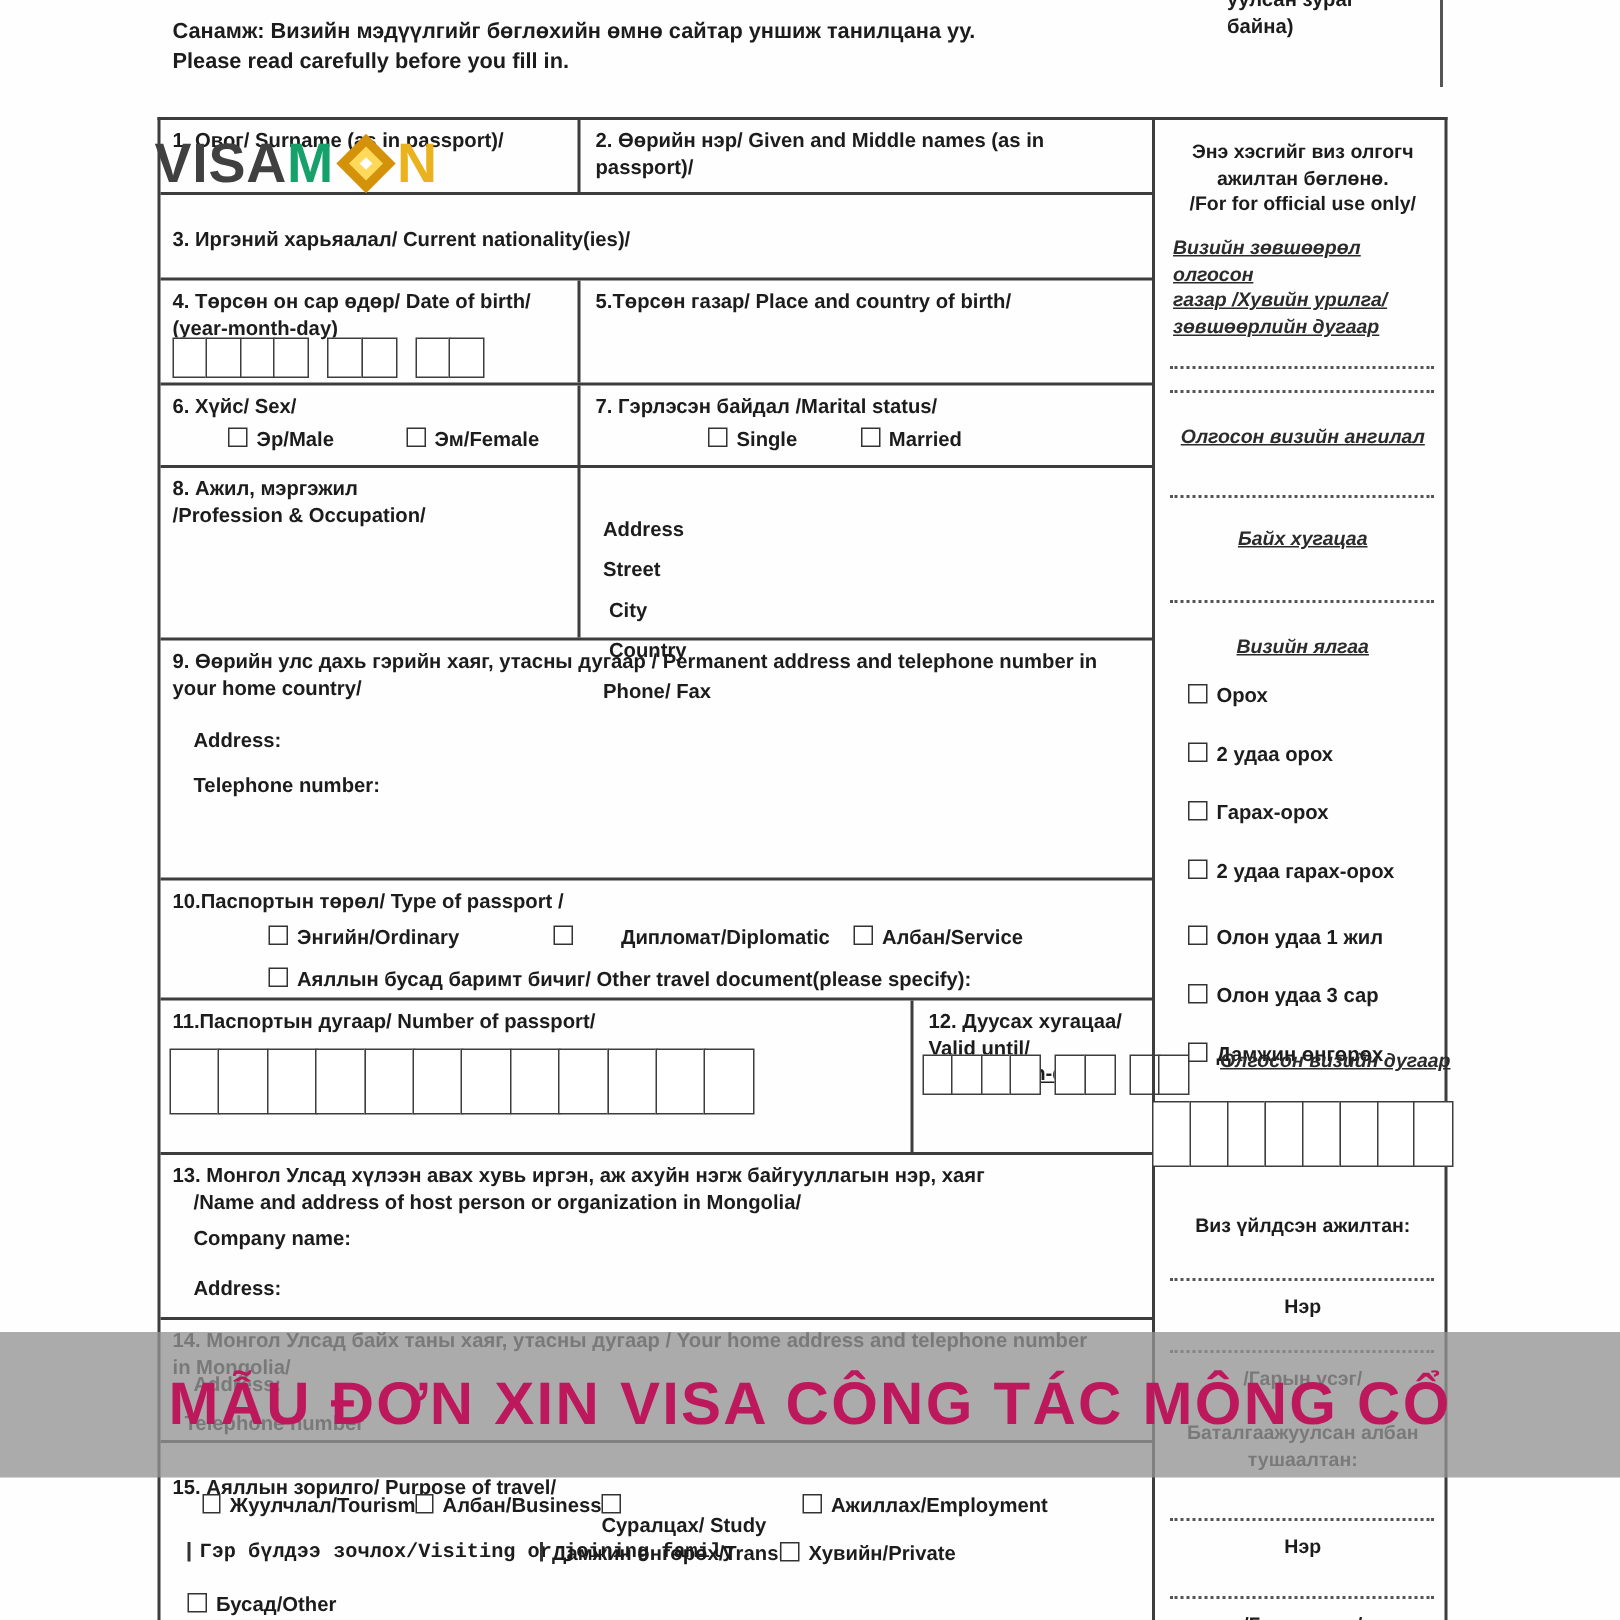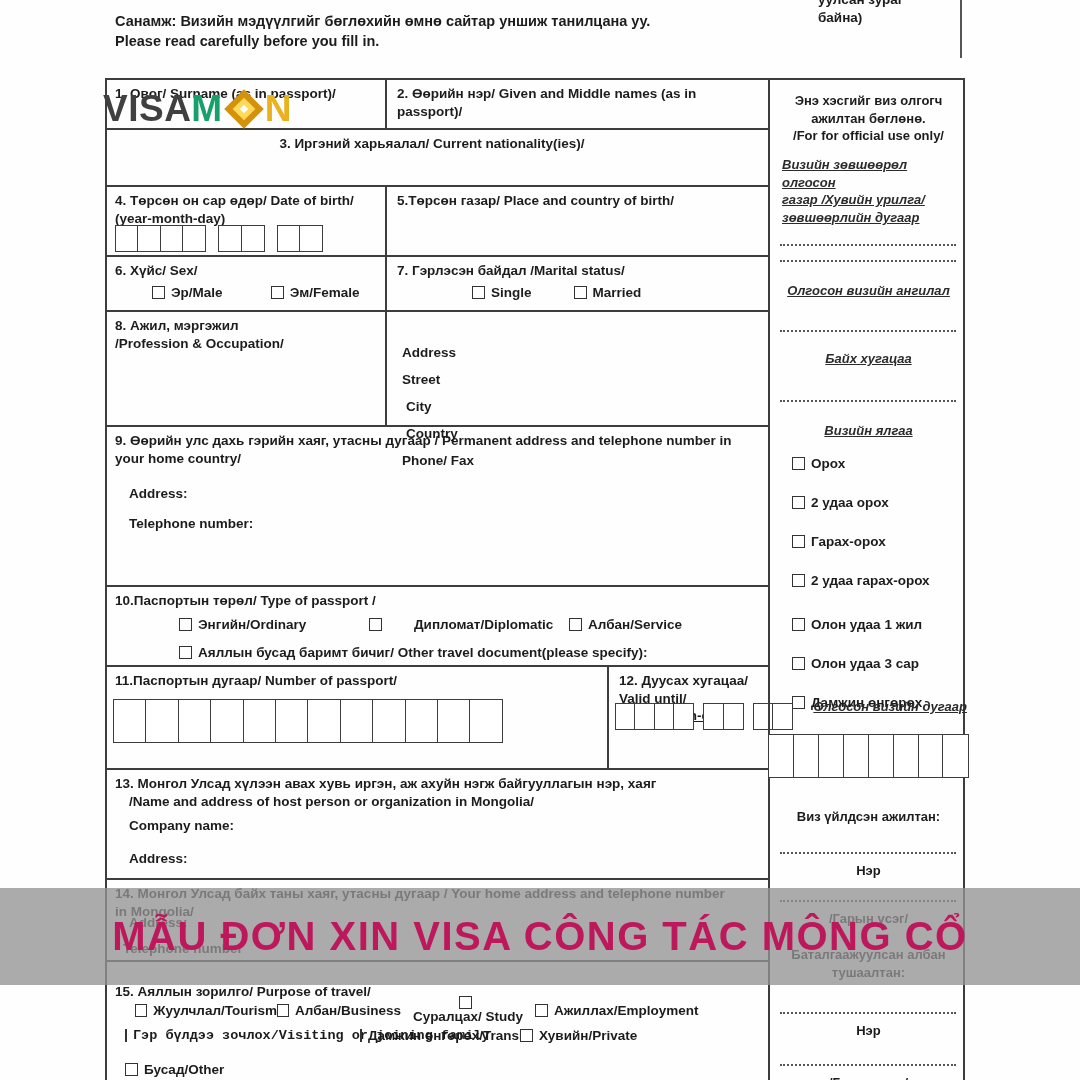--- a/index.html
+++ b/index.html
@@ -10,21 +10,21 @@
   .fs{font-size:13.5px;line-height:1.3;}
   .fs2{font-size:14.5px;line-height:1.35;}
   
   .frame{position:absolute;border:2px solid #3d3d3d;box-sizing:border-box;}
   .row{position:absolute;left:0;right:0;border-bottom:2px solid #3d3d3d;box-sizing:border-box;}
   .vline{position:absolute;top:0;bottom:0;width:2px;background:#3d3d3d;}
   .cellpad{padding:5px 8px;box-sizing:border-box;}
   
   .cb{display:inline-block;width:13px;height:13px;border:1.6px solid #333;background:#fff;
       vertical-align:middle;margin-right:6px;box-sizing:border-box;}
-  .opt{display:inline-flex;align-items:center;font-size:13.5px;font-weight:bold;white-space:nowrap;}
+  .opt{display:inline-flex;font-size:13.5px;font-weight:bold;white-space:nowrap;}
   
   .boxgrid{display:flex;}
   .bx{width:24px;height:27px;border:1.6px solid #3d3d3d;box-sizing:border-box;margin-left:-1.6px;background:#fff;}
   .bx:first-child{margin-left:0;}
   .bx-lg{width:34px;height:44px;}
   
   .dots{border-top:2px dotted #555;height:0;}
   
   .offc{font-size:13px;line-height:1.35;}
   .itund{font-style:italic;text-decoration:underline;font-weight:bold;color:#2b2b2b;}
@@ -71,21 +71,21 @@
 
   <div class="frame" style="left:105px;top:78px;width:665px;height:1010px;border-bottom:none;">
 
     <div class="row" style="top:0;height:50px;">
       <div class="vline" style="left:278px;"></div>
       <div class="abs cellpad fs b" style="left:0;top:0;width:276px;">1.  Овог/ Surname (as in passport)/</div>
       <div class="abs cellpad fs b" style="left:282px;top:0;width:378px;">2.  Өөрийн нэр/ Given and Middle names (as in passport)/</div>
     </div>
 
     <div class="row" style="top:50px;height:57px;">
-      <div class="abs cellpad fs b" style="left:0;top:0;width:650px;text-align:center;">3. Иргэний харьяалал/ Current nationality(ies)/</div>
+      <div class="abs cellpad fs b" style="left:0;top:16px;width:650px;">3. Иргэний харьяалал/ Current nationality(ies)/</div>
     </div>
 
     <div class="row" style="top:107px;height:70px;">
       <div class="vline" style="left:278px;"></div>
       <div class="abs cellpad fs b" style="left:0;top:0;width:276px;padding-bottom:0;">
         <span>4. Төрсөн он сар өдөр/ Date of birth/</span><br>
         <span>(year-month-day)</span>
       </div>
       <div class="abs" style="left:8px;top:38px;display:flex;gap:12px;">
         <div class="boxgrid">

